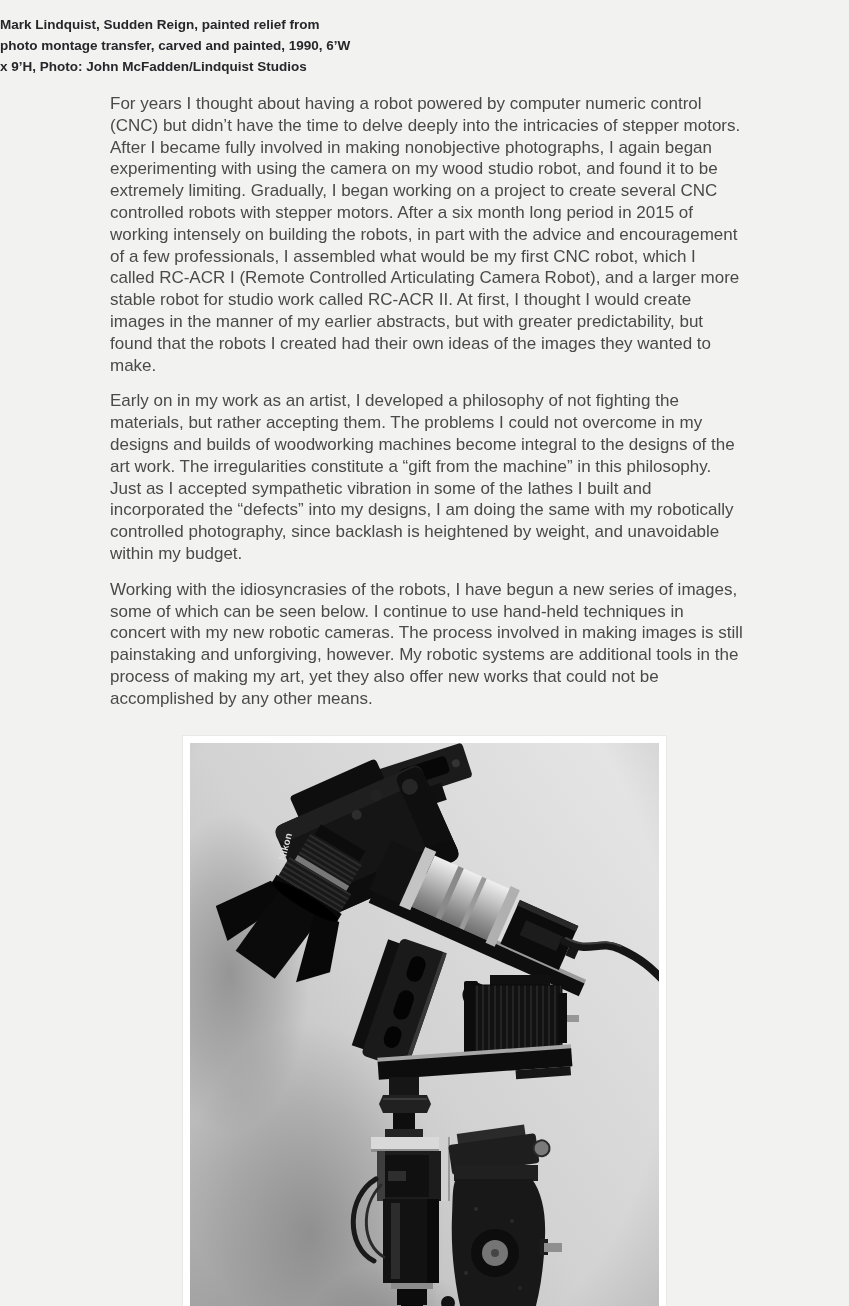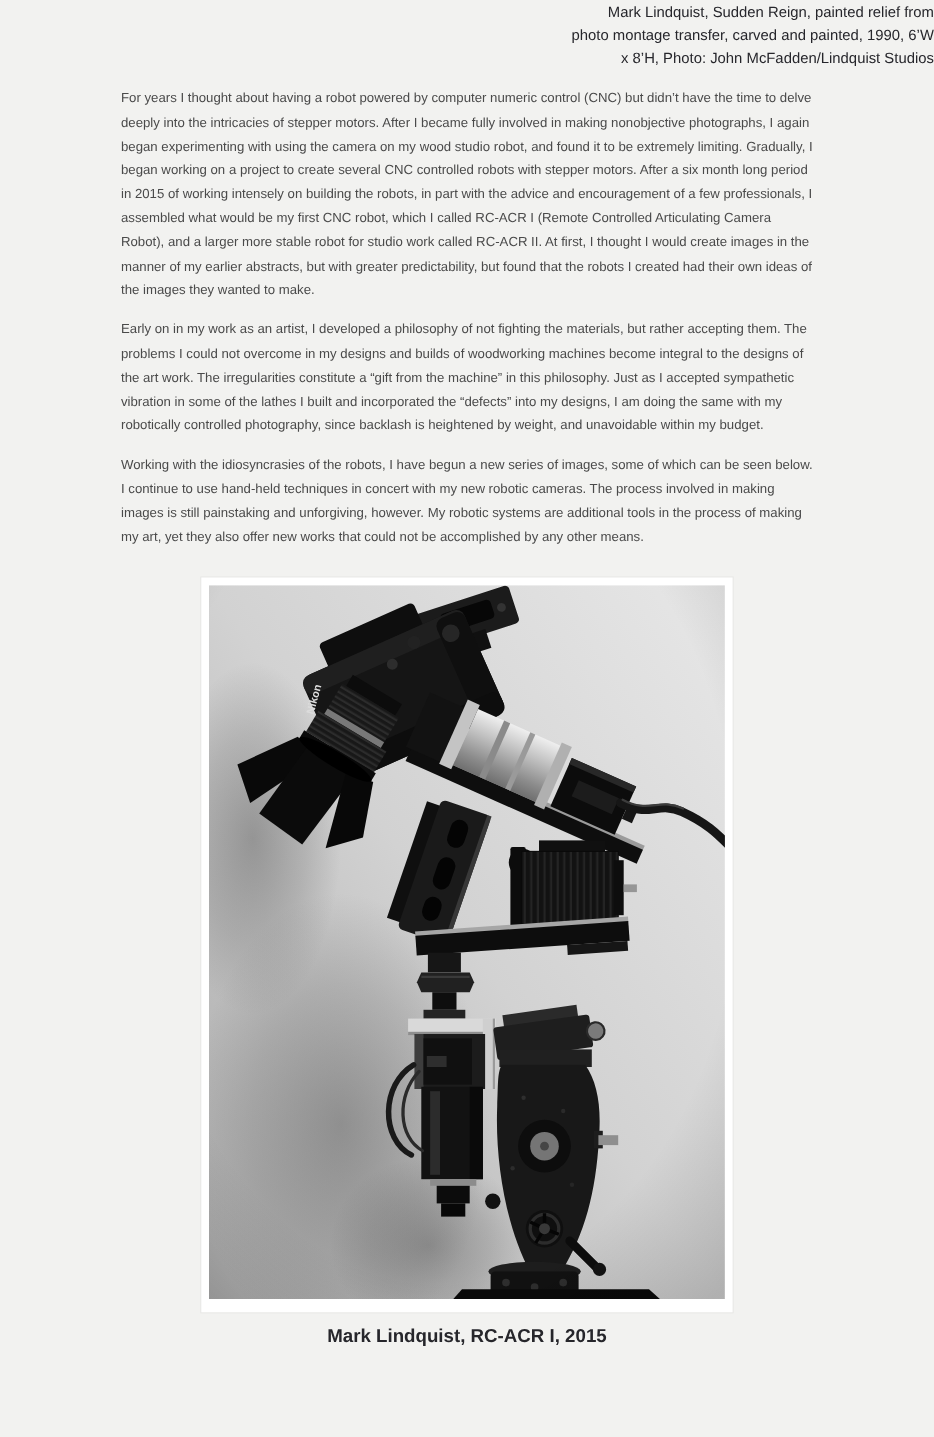--- a/index.html
+++ b/index.html
@@ -16,33 +16,33 @@
     -webkit-font-smoothing:antialiased;
   }
   .page{
     width:849px;
     min-height:1306px;
     margin:0 auto;
     background:var(--page-bg);
     overflow:hidden;
   }
   .top-caption{
-    padding-top:0;
-    text-align:right;
-    font-weight:400;
+    padding-top:14px;
+    text-align:left;
+    font-weight:700;
     font-size:13.5px;
     line-height:21px;
     color:var(--caption-text);
   }
   .article{
     padding:16px 106px 0 110px;
   }
   .article p{
     margin:0 0 14px 0;
-    font-size:12px;
+    font-size:17px;
     line-height:21.8px;
     color:var(--body-text);
   }
   .photo-figure{
     margin:26px 0 0 0;
     text-align:center;
   }
   .photo-frame{
     display:inline-block;
     background:var(--frame);
@@ -62,21 +62,21 @@
   .bottom-space{height:16px;}
 </style>
 </head>
 <body>
 
 <div class="page">
 
   <div class="top-caption">
     <div>Mark Lindquist, Sudden Reign, painted relief from</div>
     <div>photo montage transfer, carved and painted, 1990, 6’W</div>
-    <div>x 8’H, Photo: John McFadden/Lindquist Studios</div>
+    <div>x 9’H, Photo: John McFadden/Lindquist Studios</div>
   </div>
 
   <div class="article">
     <p>For years I thought about having a robot powered by computer numeric control (CNC) but didn’t have the time to delve deeply into the intricacies of stepper motors. After I became fully involved in making nonobjective photographs, I again began experimenting with using the camera on my wood studio robot, and found it to be extremely limiting. Gradually, I began working on a project to create several CNC controlled robots with stepper motors. After a six month long period in 2015 of working intensely on building the robots, in part with the advice and encouragement of a few professionals, I assembled what would be my first CNC robot, which I called RC-ACR I (Remote Controlled Articulating Camera Robot), and a larger more stable robot for studio work called RC-ACR II. At first, I thought I would create images in the manner of my earlier abstracts, but with greater predictability, but found that the robots I created had their own ideas of the images they wanted to make.</p>
     <p>Early on in my work as an artist, I developed a philosophy of not fighting the materials, but rather accepting them. The problems I could not overcome in my designs and builds of woodworking machines become integral to the designs of the art work. The irregularities constitute a “gift from the machine” in this philosophy. Just as I accepted sympathetic vibration in some of the lathes I built and incorporated the “defects” into my designs, I am doing the same with my robotically controlled photography, since backlash is heightened by weight, and unavoidable within my budget.</p>
     <p>Working with the idiosyncrasies of the robots, I have begun a new series of images, some of which can be seen below. I continue to use hand-held techniques in concert with my new robotic cameras. The process involved in making images is still painstaking and unforgiving, however. My robotic systems are additional tools in the process of making my art, yet they also offer new works that could not be accomplished by any other means.</p>
   </div>
 
   <figure class="photo-figure" style="margin-left:0;margin-right:0;">
     <div class="photo-frame">

